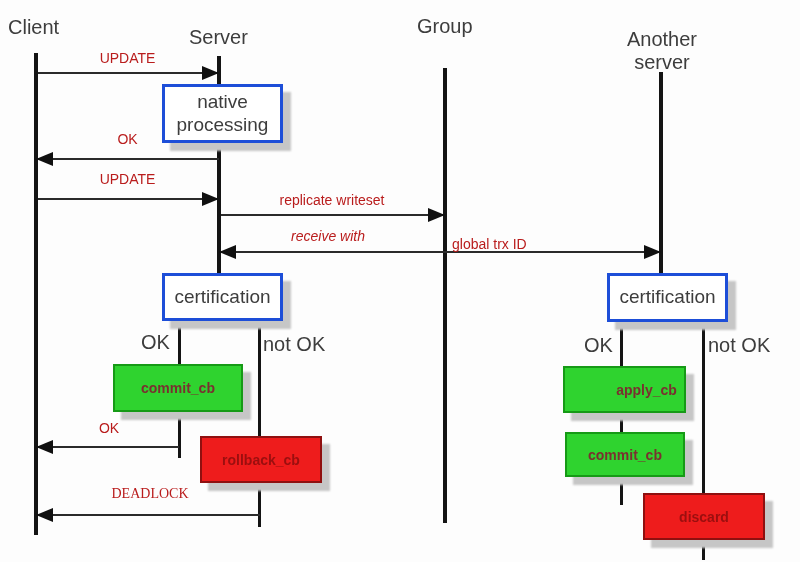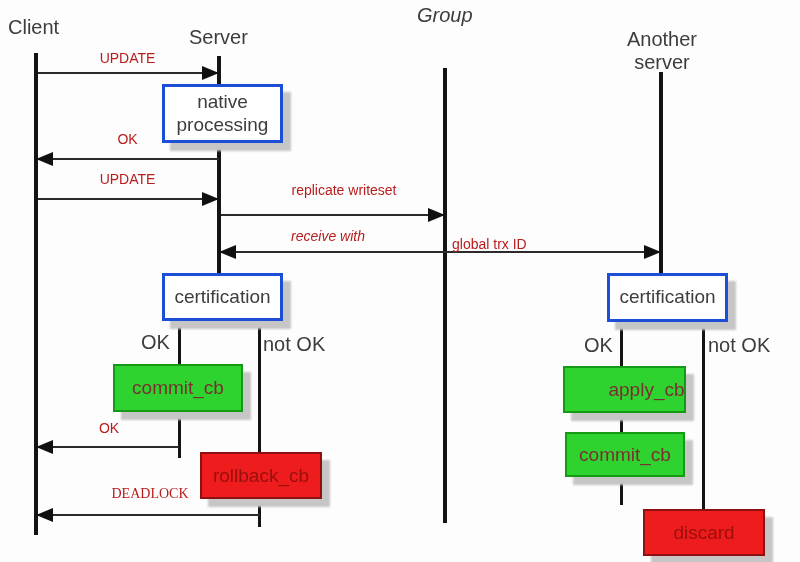--- a/index.html
+++ b/index.html
@@ -26,36 +26,36 @@
   .msg-label.r{text-align:center;font-style:italic;}
   
   .pbox{
     position:absolute;background:#ffffff;border:3px solid #1d4ed8;
     box-shadow:8px 8px 2px #c6c6c6;
     display:flex;align-items:center;justify-content:center;text-align:center;
     font-size:19px;color:#3d3d3d;line-height:1.2;z-index:5;box-sizing:border-box;
   }
   .cbox{
     position:absolute;display:flex;align-items:center;justify-content:center;
-    font-size:19px;font-weight:normal;z-index:5;box-sizing:border-box;
+    font-size:14px;font-weight:bold;z-index:5;box-sizing:border-box;
     box-shadow:8px 8px 2px #c6c6c6;
   }
   .success{background:#2fd32f;border:2px solid #169a16;color:#7a3030;}
-  .failure{background:#ee1c1c;border:2px solid #8f1010;color:#9b0f0f;margin-top:16px;}
+  .failure{background:#ee1c1c;border:2px solid #8f1010;color:#9b0f0f;}
   
   .cond-label{position:absolute;font-size:20px;color:#3d3d3d;z-index:2;white-space:nowrap;}
 </style>
 </head>
 <body>
 
 <div class="canvas">
 
   <div class="head-label" style="left:8px;top:16px;">Client</div>
   <div class="head-label" style="left:189px;top:26px;">Server</div>
-  <div class="head-label" style="left:417px;top:4px;font-style:italic;">Group</div>
+  <div class="head-label" style="left:417px;top:15px;">Group</div>
   <div class="head-label center" style="left:612px;top:3px;width:100px;margin-top:25px;">
     <span>Another</span><br>
     <span>server</span>
   </div>
 
   <div class="lifeline" style="left:34px;top:53px;height:482px;"></div>
   <div class="lifeline" style="left:217px;top:56px;height:217px;"></div>
   <div class="lifeline" style="left:443px;top:68px;height:455px;"></div>
   <div class="lifeline" style="left:659px;top:72px;height:201px;"></div>
 
@@ -83,21 +83,21 @@
   <div class="arrow" style="left:38px;top:446px;width:141px;">
       <span class="ah l"></span>
     </div>
   <div class="arrow" style="left:38px;top:514px;width:222px;">
       <span class="ah l"></span>
     </div>
 
   <div class="msg-label c" style="left:38px;top:50px;width:179px;">UPDATE</div>
   <div class="msg-label c" style="left:38px;top:131px;width:179px;">OK</div>
   <div class="msg-label c" style="left:38px;top:171px;width:179px;">UPDATE</div>
-  <div class="msg-label c" style="left:221px;top:182px;width:222px;margin-left:12px;">replicate writeset</div>
+  <div class="msg-label c" style="left:221px;top:192px;width:222px;">replicate writeset</div>
   <div class="msg-label r" style="left:221px;top:228px;width:214px;">receive with</div>
   <div class="msg-label" style="left:452px;top:236px;">global trx ID</div>
   <div class="msg-label c" style="left:49px;top:420px;width:120px;">OK</div>
   <div class="msg-label c" style="left:65px;top:486px;width:170px;font-family:Liberation Serif, serif;">DEADLOCK</div>
 
   <div class="pbox" style="left:162px;top:84px;width:121px;height:59px;">native processing</div>
   <div class="pbox" style="left:162px;top:273px;width:121px;height:48px;">certification</div>
   <div class="pbox" style="left:607px;top:273px;width:121px;height:49px;">certification</div>
 
   <div class="cond-label" style="left:141px;top:331px;">OK</div>

